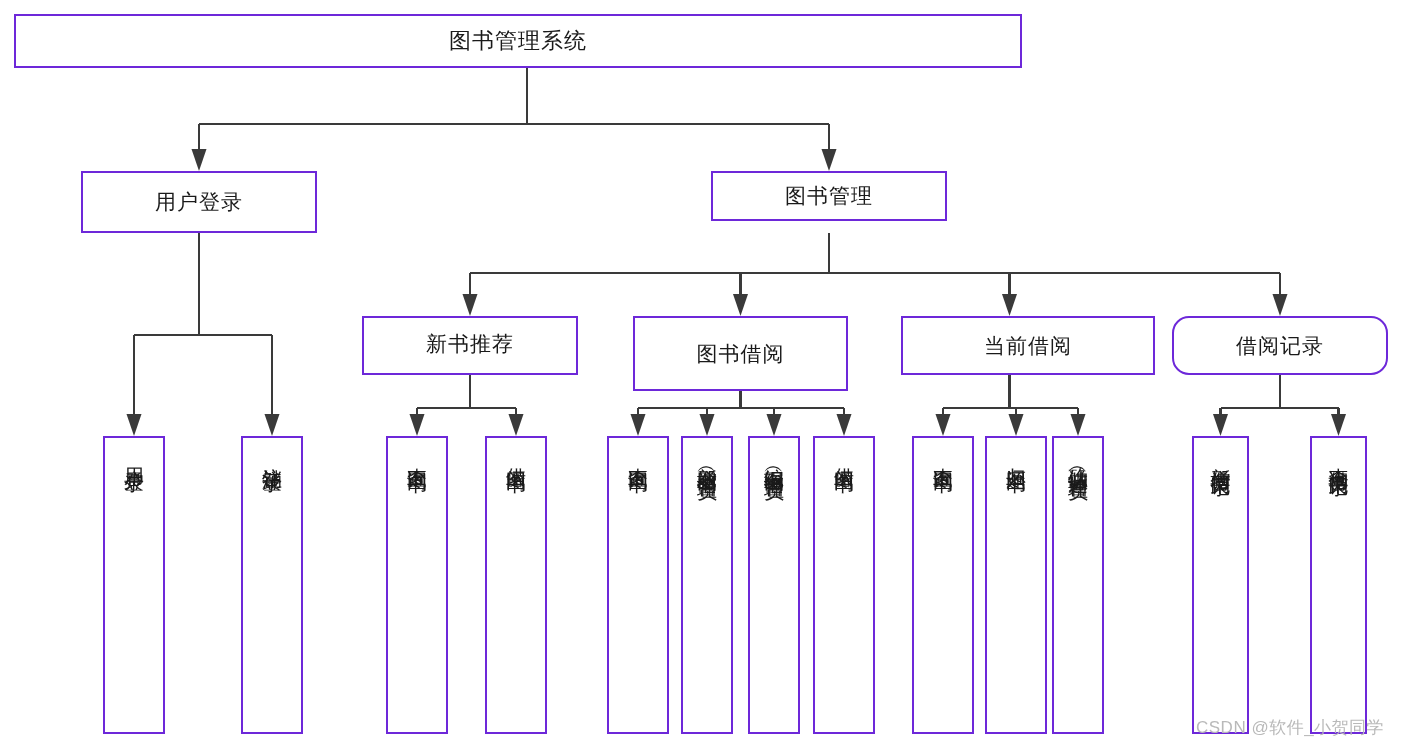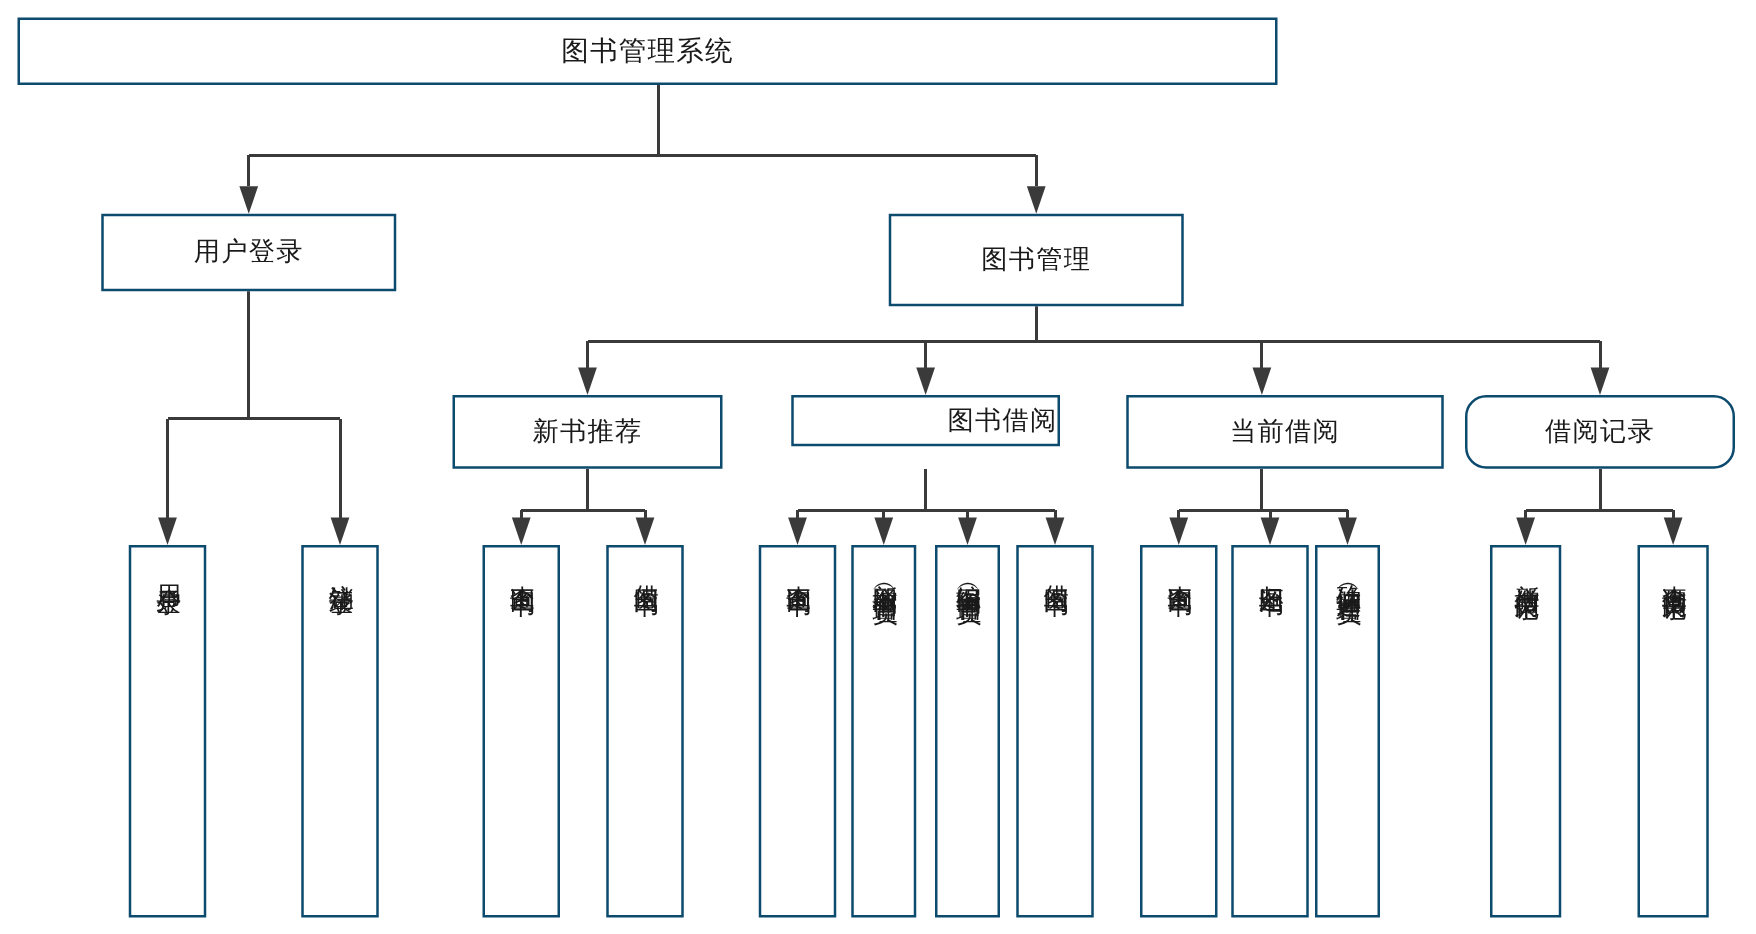--- a/index.html
+++ b/index.html
@@ -22,21 +22,21 @@
     left: 0;
     top: 0;
     width: 1405px;
     height: 747px;
     pointer-events: none;
   }
   .node {
     position: absolute;
     box-sizing: border-box;
     background: #ffffff;
-    border: 2px solid #0c4a6e;
+    border: 2px solid #6d28d9;
     display: flex;
     align-items: center;
     justify-content: center;
     color: #1a1a1a;
   }
   .node.horiz {
     font-size: 21px;
     letter-spacing: 1px;
     line-height: 1.1;
   }
@@ -123,27 +123,27 @@
       <line x1="1338.5" y1="408" x2="1338.5" y2="414" stroke="#3a3a3a" stroke-width="2.4" shape-rendering="crispEdges"></line>
       <polygon points="1331,414 1346,414 1338.5,436" fill="#3a3a3a"></polygon>
     </svg>
   <div id="nodes-layer">
       <div class="node horiz root" style="left: 14px; top: 14px; width: 1008px; height: 54px;">
         <span>图书管理系统</span>
       </div>
       <div class="node horiz" style="left: 81px; top: 171px; width: 236px; height: 62px;">
         <span>用户登录</span>
       </div>
-      <div class="node horiz" style="left: 711px; top: 171px; width: 236px; height: 74px;">
+      <div class="node horiz" style="left: 711px; top: 171px; width: 236px; height: 50px;">
         <span>图书管理</span>
       </div>
-      <div class="node horiz" style="left: 362px; top: 316px; width: 216px; height: 59px;">
+      <div class="node horiz" style="left: 362px; top: 316px; width: 216px; height: 59px; font-family: Liberation Mono, monospace;">
         <span>新书推荐</span>
       </div>
-      <div class="node horiz" style="left: 633px; top: 316px; width: 215px; height: 41px; justify-content: flex-end;">
+      <div class="node horiz" style="left: 633px; top: 316px; width: 215px; height: 75px;">
         <span>图书借阅</span>
       </div>
       <div class="node horiz" style="left: 901px; top: 316px; width: 254px; height: 59px;">
         <span>当前借阅</span>
       </div>
       <div class="node horiz" style="left: 1172px; top: 316px; width: 216px; height: 59px; border-radius: 17px;">
         <span>借阅记录</span>
       </div>
       <div class="node vert" style="left: 103px; top: 436px; width: 62px; height: 298px;">
         <span class="vlabel">用户登录</span>
@@ -178,13 +178,14 @@
       <div class="node vert" style="left: 1052px; top: 436px; width: 52px; height: 298px;">
         <span class="vlabel">确认归还（管理员）</span>
       </div>
       <div class="node vert" style="left: 1192px; top: 436px; width: 57px; height: 298px;">
         <span class="vlabel">新增借阅记录</span>
       </div>
       <div class="node vert" style="left: 1310px; top: 436px; width: 57px; height: 298px;">
         <span class="vlabel">查询借阅记录</span>
       </div>
     </div>
+  <div class="watermark" style="left: 1196px; top: 716px;">CSDN @软件_小贺同学</div>
 </div>
 
 </body></html>

